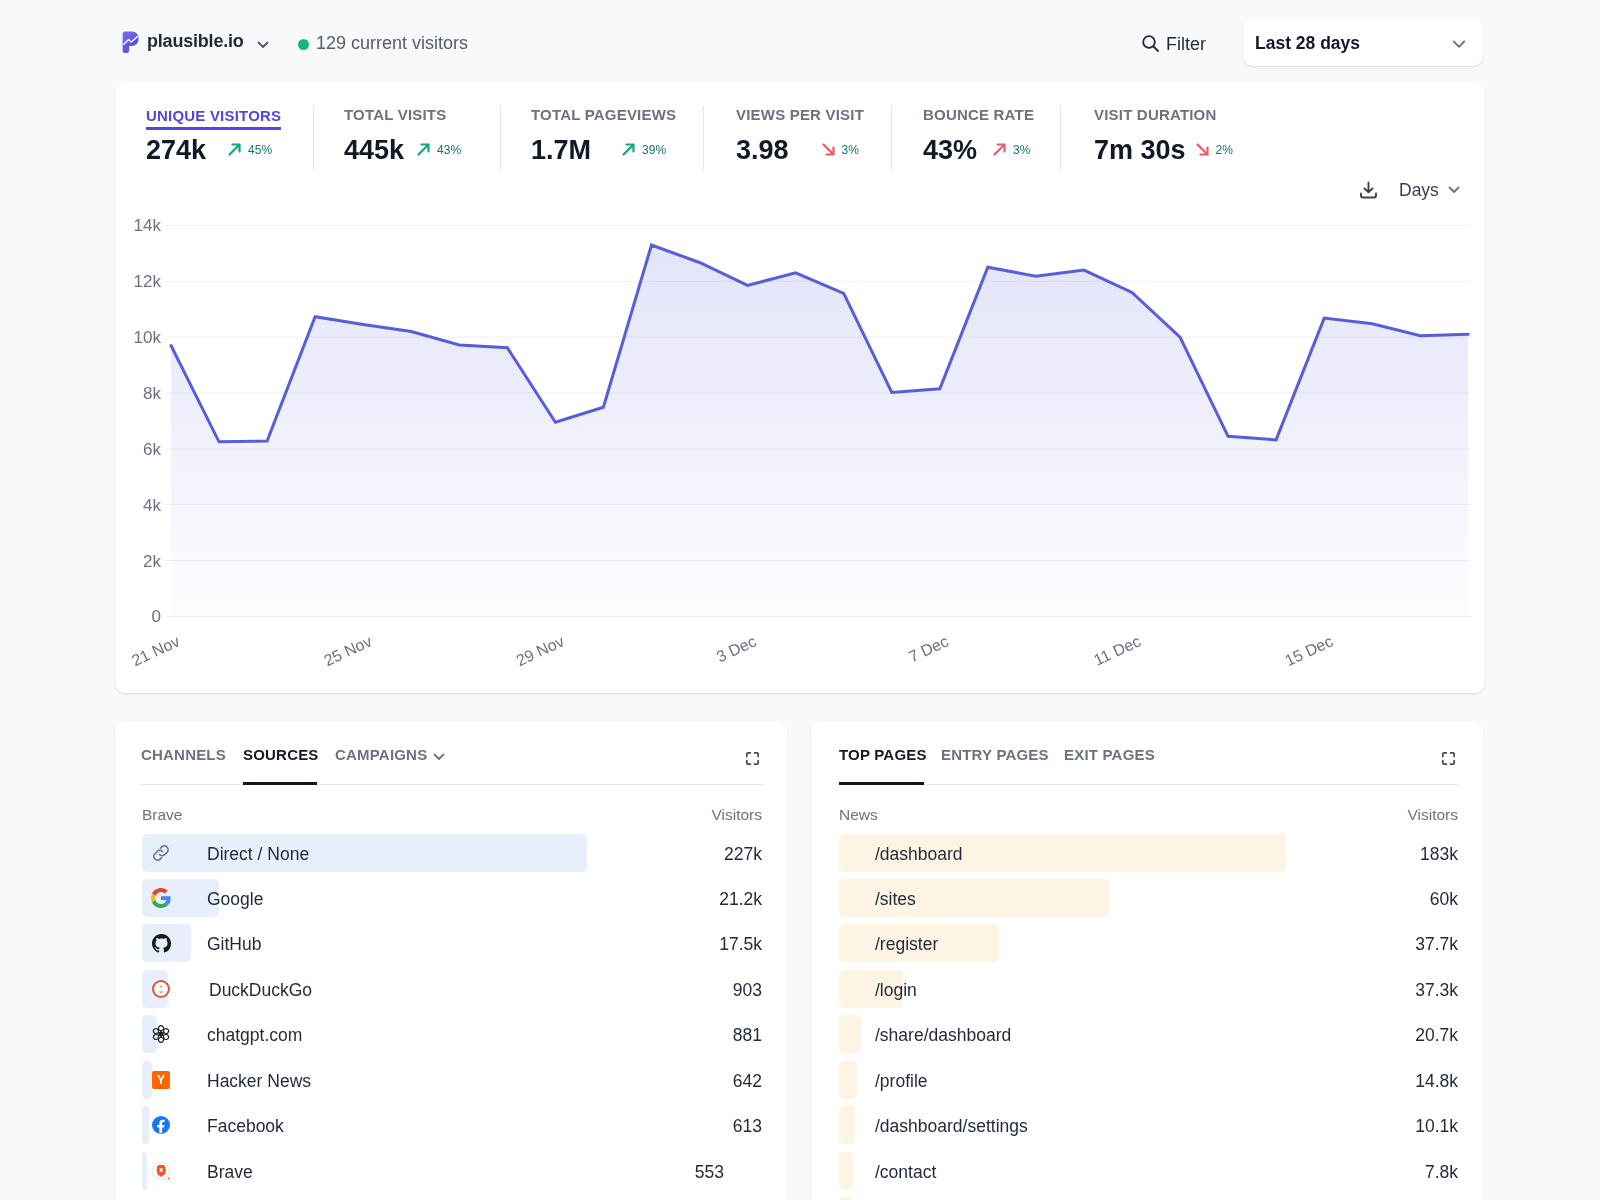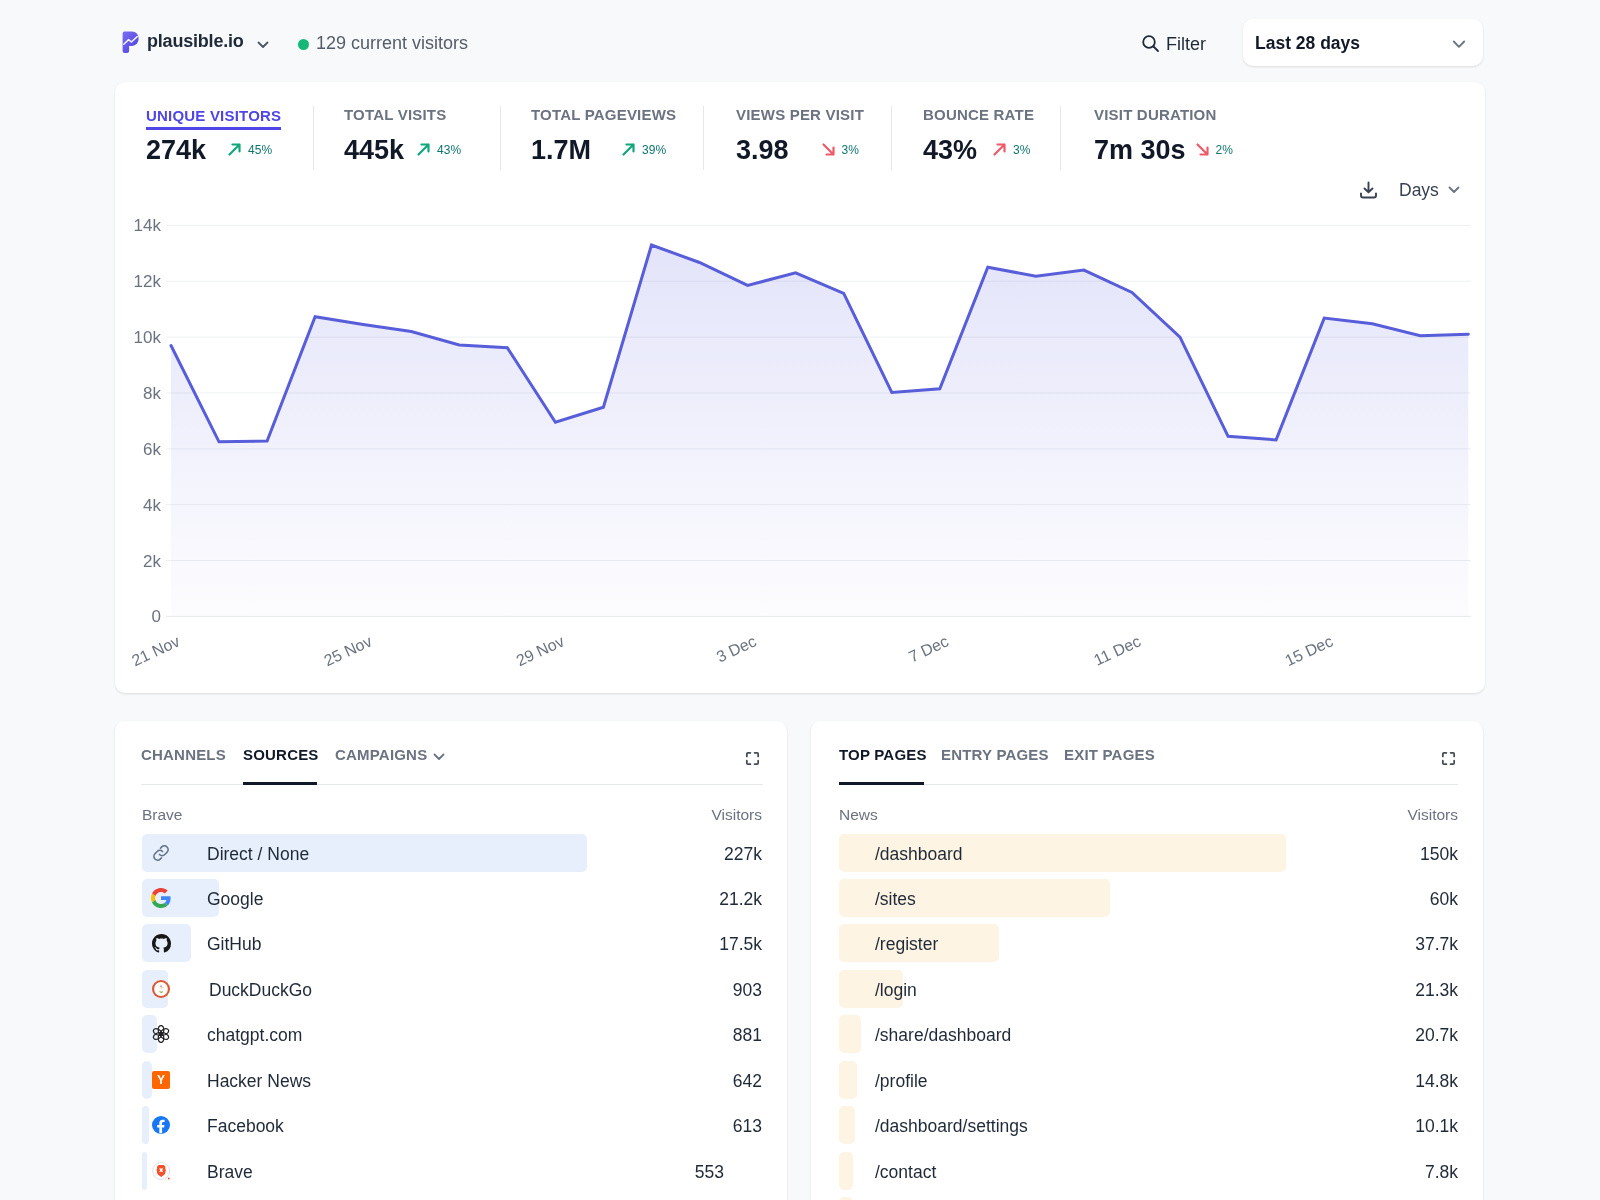--- a/index.html
+++ b/index.html
@@ -281,30 +281,30 @@
         <path d="M9.2 6.6 L11.1 6.2 L10.2 8.4 L11.3 10.3 L9.2 9.4 L7.1 10.3 L8.2 8.4 L7.3 6.2 Z" fill="#fff"></path>
         <circle cx="16.8" cy="16.6" r="1" fill="#e4604d"></circle>
       </svg>
     </div>
     <div class="row-label" style="left:181px; top:1161.6px;">Brave</div>
     <div class="row-val" style="left:604px; top:1161.6px; width:120px;">553</div>
   </div>
 <div id="rows-right">
     <div class="bar-o" style="left:839px; top:833.5px; width:447px;"></div>
     <div class="row-label" style="left:849px; top:843.5px;">/dashboard</div>
-    <div class="row-val" style="left:1338px; top:843.5px; width:120px;">150k</div>
+    <div class="row-val" style="left:1338px; top:843.5px; width:120px;">183k</div>
     <div class="bar-o" style="left:839px; top:878.9px; width:271px;"></div>
     <div class="row-label" style="left:849px; top:888.9px;">/sites</div>
     <div class="row-val" style="left:1338px; top:888.9px; width:120px;">60k</div>
     <div class="bar-o" style="left:839px; top:924.4px; width:160px;"></div>
     <div class="row-label" style="left:849px; top:934.4px;">/register</div>
     <div class="row-val" style="left:1338px; top:934.4px; width:120px;">37.7k</div>
     <div class="bar-o" style="left:839px; top:969.8px; width:64px;"></div>
     <div class="row-label" style="left:849px; top:979.8px;">/login</div>
-    <div class="row-val" style="left:1338px; top:979.8px; width:120px;">21.3k</div>
+    <div class="row-val" style="left:1338px; top:979.8px; width:120px;">37.3k</div>
     <div class="bar-o" style="left:839px; top:1015.3px; width:22px;"></div>
     <div class="row-label" style="left:849px; top:1025.3px;">/share/dashboard</div>
     <div class="row-val" style="left:1338px; top:1025.3px; width:120px;">20.7k</div>
     <div class="bar-o" style="left:839px; top:1060.7px; width:18px;"></div>
     <div class="row-label" style="left:849px; top:1070.7px;">/profile</div>
     <div class="row-val" style="left:1338px; top:1070.7px; width:120px;">14.8k</div>
     <div class="bar-o" style="left:839px; top:1106.1px; width:16px;"></div>
     <div class="row-label" style="left:849px; top:1116.1px;">/dashboard/settings</div>
     <div class="row-val" style="left:1338px; top:1116.1px; width:120px;">10.1k</div>
     <div class="bar-o" style="left:839px; top:1151.6px; width:14px;"></div>

